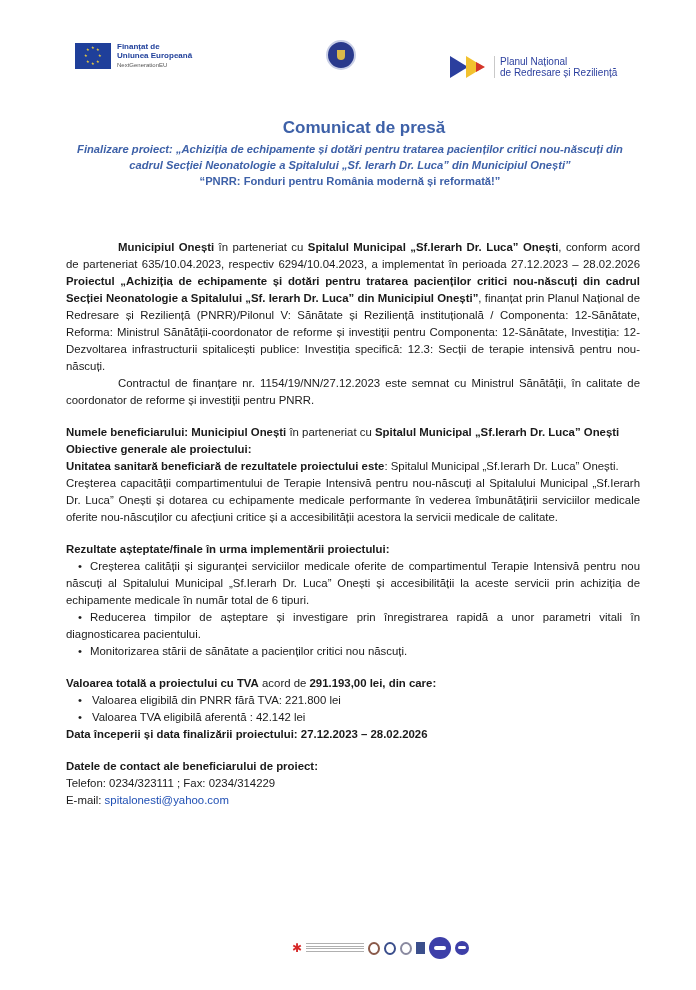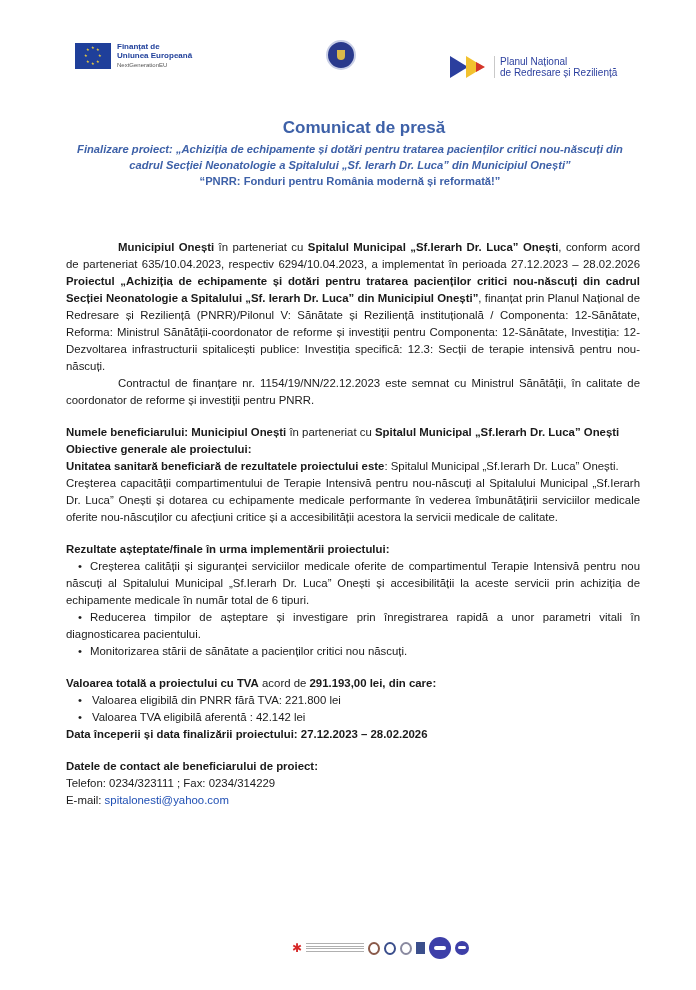--- a/index.html
+++ b/index.html
@@ -95,21 +95,21 @@
 </div>
 
 <div class="title">Comunicat de presă</div>
 <div class="subtitle">
   <span>Finalizare proiect: „Achiziția de echipamente și dotări pentru tratarea pacienților critici nou-născuți din cadrul Secției Neonatologie a  Spitalului „Sf. Ierarh Dr. Luca” din Municipiul Onești”</span>
   <span class="motto">“PNRR: Fonduri pentru România modernă și reformată!”</span>
 </div>
 
 <div class="content">
   <p class="indent"><b>Municipiul Onești</b><span> în parteneriat cu </span><b>Spitalul Municipal  „Sf.Ierarh Dr. Luca” Onești</b><span>, conform acord de parteneriat 635/10.04.2023, respectiv 6294/10.04.2023, a implementat în perioada 27.12.2023 – 28.02.2026  </span><b>Proiectul „Achiziția de echipamente și dotări pentru tratarea pacienților critici nou-născuți din cadrul Secției Neonatologie a  Spitalului „Sf. Ierarh Dr. Luca” din Municipiul Onești”</b><span>, finanțat prin Planul Național de Redresare și Reziliență (PNRR)/Pilonul V: Sănătate și Reziliență instituțională / Componenta: 12-Sănătate, Reforma: Ministrul Sănătății-coordonator de reforme și investiții pentru Componenta: 12-Sănătate, Investiția: 12-Dezvoltarea infrastructurii spitalicești publice: Investiția specifică: 12.3: Secții de terapie intensivă pentru nou-născuți.</span></p>
-  <p class="indent">Contractul de finanțare nr. 1154/19/NN/22.12.2023 este semnat cu Ministrul Sănătății, în calitate de coordonator de reforme și investiții pentru PNRR.</p>
+  <p class="indent">Contractul de finanțare nr. 1154/19/NN/27.12.2023 este semnat cu Ministrul Sănătății, în calitate de coordonator de reforme și investiții pentru PNRR.</p>
   <div class="gap"></div>
   <p><b>Numele beneficiarului: </b><b>Municipiul Onești</b><span> în parteneriat cu </span><b>Spitalul Municipal  „Sf.Ierarh Dr. Luca” Onești</b></p>
   <p><b>Obiective generale ale proiectului:</b></p>
   <p><b>Unitatea sanitară beneficiară de rezultatele proiectului este</b><span>: Spitalul Municipal  „Sf.Ierarh Dr. Luca” Onești.</span></p>
   <p>Creșterea capacității compartimentului de Terapie Intensivă pentru nou-născuți al Spitalului Municipal „Sf.Ierarh Dr. Luca” Onești și dotarea cu echipamente medicale performante în vederea îmbunătățirii serviciilor medicale oferite nou-născuților cu afecțiuni critice și a accesibilității acestora la servicii medicale de calitate.</p>
   <div class="gap"></div>
   <p><b>Rezultate așteptate/finale în urma implementării proiectului:</b></p>
   <ul>
     <li class="res">Creșterea calității și siguranței serviciilor medicale oferite de compartimentul Terapie Intensivă pentru nou născuți al Spitalului Municipal  „Sf.Ierarh Dr. Luca” Onești și accesibilității la aceste servicii prin achiziția de echipamente medicale în număr total de 6 tipuri.</li>
     <li class="res">Reducerea timpilor de așteptare și investigare prin înregistrarea rapidă a unor parametri vitali în diagnosticarea pacientului.</li>

